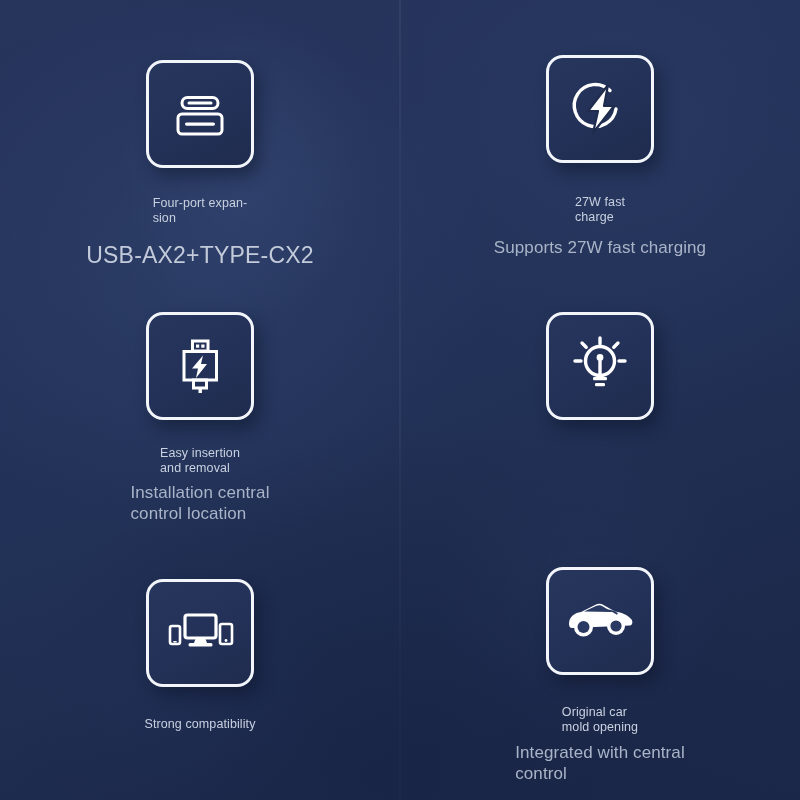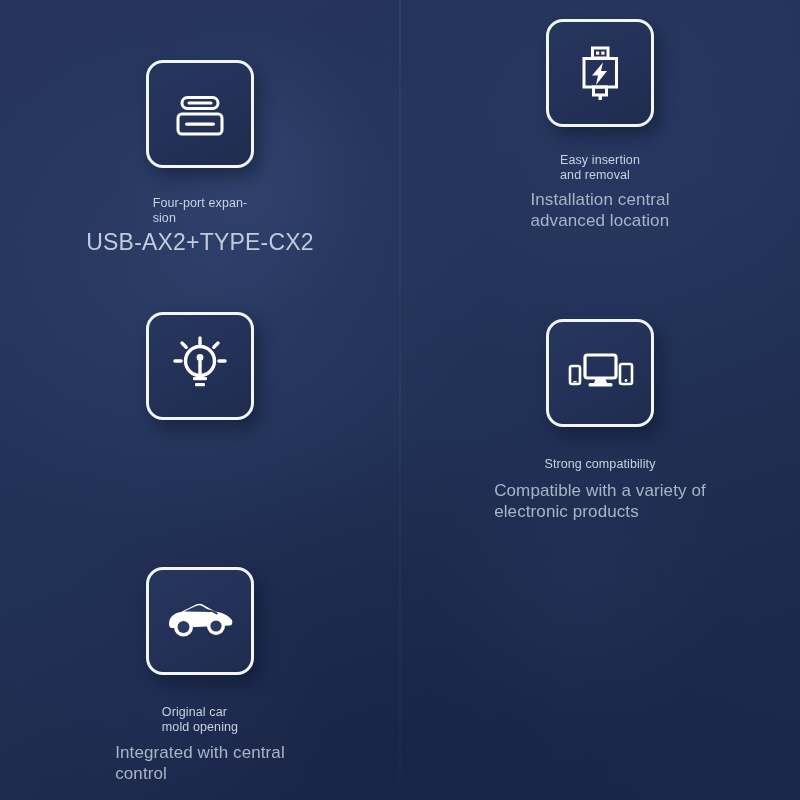--- a/index.html
+++ b/index.html
@@ -130,27 +130,46 @@
             <rect x="22.5" y="22.5" width="25" height="3" rx="1.5" fill="#ffffff"></rect>
             <rect x="13" y="35" width="44" height="20" rx="4" fill="none" stroke="#ffffff" stroke-width="3"></rect>
             <rect x="20" y="43.5" width="30" height="3.2" rx="1.6" fill="#ffffff"></rect>
           </svg>
         </div>
         <div class="captions" style="margin-top:28px;">
           <div class="capwrap">
             <div class="cap-small">Four-port expan-
 sion</div>
           </div>
-          <div class="capwrap" style="margin-top:3px;">
+          <div class="capwrap" style="margin-top:16px;">
             <div class="cap-big xl">USB-AX2+TYPE-CX2</div>
           </div>
         </div>
       </div>
     </div>
 
+    <div class="cell">
+      <div class="cell-inner" style="top:55px;">
+        <div class="iconbox">
+          <svg width="72" height="72" viewBox="0 0 72 72" aria-hidden="true">
+            <path d="M46 17.5 A21 21 0 1 0 52 36" fill="none" stroke="#ffffff" stroke-width="3.4" stroke-linecap="round"></path>
+            <path d="M44 12 L24 38 L34 38 L29 60 L50 33 L40 33 Z" fill="#ffffff" stroke="#1f2c4e" stroke-width="2.2" stroke-linejoin="round"></path>
+          </svg>
+        </div>
+        <div class="captions" style="margin-top:32px;">
+          <div class="capwrap">
+            <div class="cap-small">27W fast
+charge</div>
+          </div>
+          <div class="capwrap" style="margin-top:12px;">
+            <div class="cap-big">Supports 27W fast charging</div>
+          </div>
+        </div>
+      </div>
+    </div>
 
     <div class="cell">
       <div class="cell-inner" style="top:19px;">
         <div class="iconbox">
           <svg width="70" height="70" viewBox="0 0 70 70" aria-hidden="true">
             <rect x="27.5" y="10" width="15.5" height="10" fill="none" stroke="#ffffff" stroke-width="3"></rect>
             <rect x="31" y="13.5" width="3.2" height="3.2" fill="#ffffff"></rect>
             <rect x="36.3" y="13.5" width="3.2" height="3.2" fill="#ffffff"></rect>
             <rect x="19" y="20.5" width="32.5" height="28.5" fill="none" stroke="#ffffff" stroke-width="3"></rect>
             <path d="M38 24.5 L27 37.5 L33 37.5 L31 47 L42 33 L36 33 Z" fill="#ffffff"></path>
@@ -158,21 +177,21 @@
             <rect x="33.5" y="56" width="3.4" height="6" fill="#ffffff"></rect>
           </svg>
         </div>
         <div class="captions" style="margin-top:26px;justify-content:flex-end;">
           <div class="capwrap">
             <div class="cap-small">Easy insertion
 and removal</div>
           </div>
           <div class="capwrap" style="margin-top:6px;">
             <div class="cap-big">Installation central
-advanced location</div>
+control location</div>
           </div>
         </div>
       </div>
     </div>
 
     <div class="cell">
       <div class="cell-inner" style="top:19px;">
         <div class="iconbox">
           <svg width="72" height="72" viewBox="0 0 72 72" aria-hidden="true">
             <circle cx="36" cy="31" r="14.5" fill="none" stroke="#ffffff" stroke-width="3.4"></circle>
@@ -202,24 +221,20 @@
             <rect x="8" y="28" width="10" height="18" rx="2" fill="none" stroke="#ffffff" stroke-width="2.6"></rect>
             <rect x="11.2" y="43" width="3.6" height="1.6" rx="0.8" fill="#ffffff"></rect>
             <rect x="58" y="26" width="12" height="20" rx="2" fill="none" stroke="#ffffff" stroke-width="2.6"></rect>
             <circle cx="64" cy="42.5" r="1.4" fill="#ffffff"></circle>
           </svg>
         </div>
         <div class="captions" style="margin-top:30px;">
           <div class="capwrap">
             <div class="cap-small">Strong compatibility</div>
           </div>
-          <div class="capwrap" style="margin-top:8px;">
-            <div class="cap-big">Compatible with a variety of
-electronic products</div>
-          </div>
         </div>
       </div>
     </div>
 
     <div class="cell">
       <div class="cell-inner" style="top:14px;">
         <div class="iconbox">
           <svg width="76" height="60" viewBox="0 0 76 60" aria-hidden="true">
             <path d="M7 33 C7 26 12 22 19 21 L33 14 C36 12.6 39 12.4 41.5 14 L53 20.5 C60 21.5 66 24 69.5 28.5 C71 30.5 70.5 34 68 34.5 L10.5 37 C8 37.2 7 35.5 7 33 Z" fill="#ffffff"></path>
             <path d="M22 20.5 L34 15 C36.5 13.9 38.5 13.9 40.5 15.2 L50 21 Z" fill="#2a3a63"></path>

